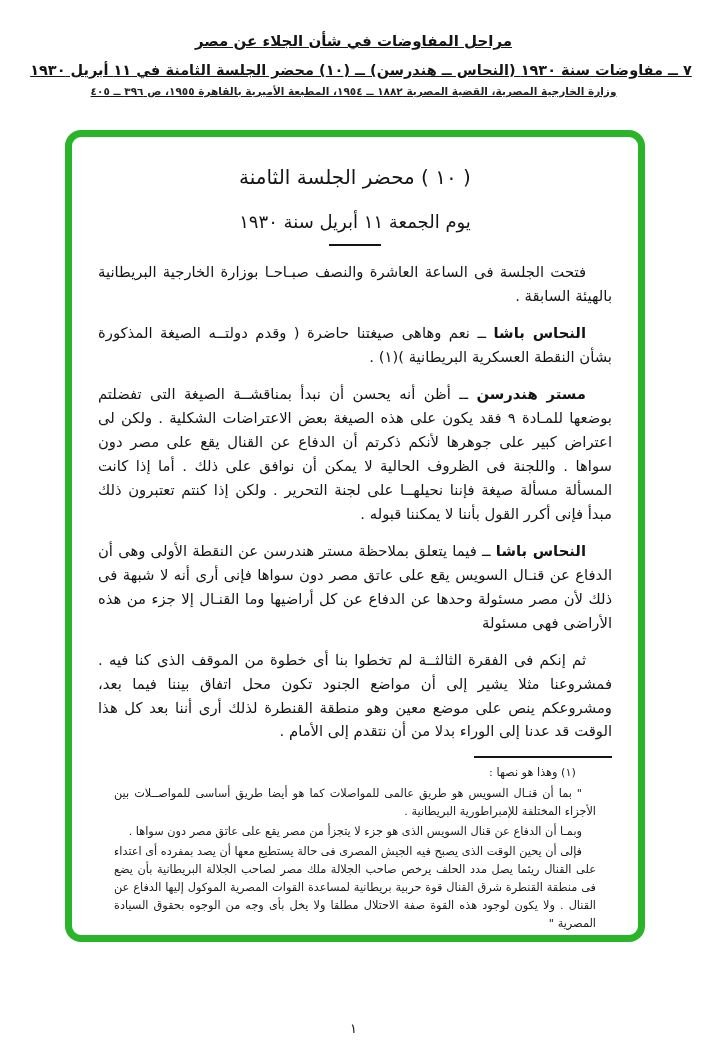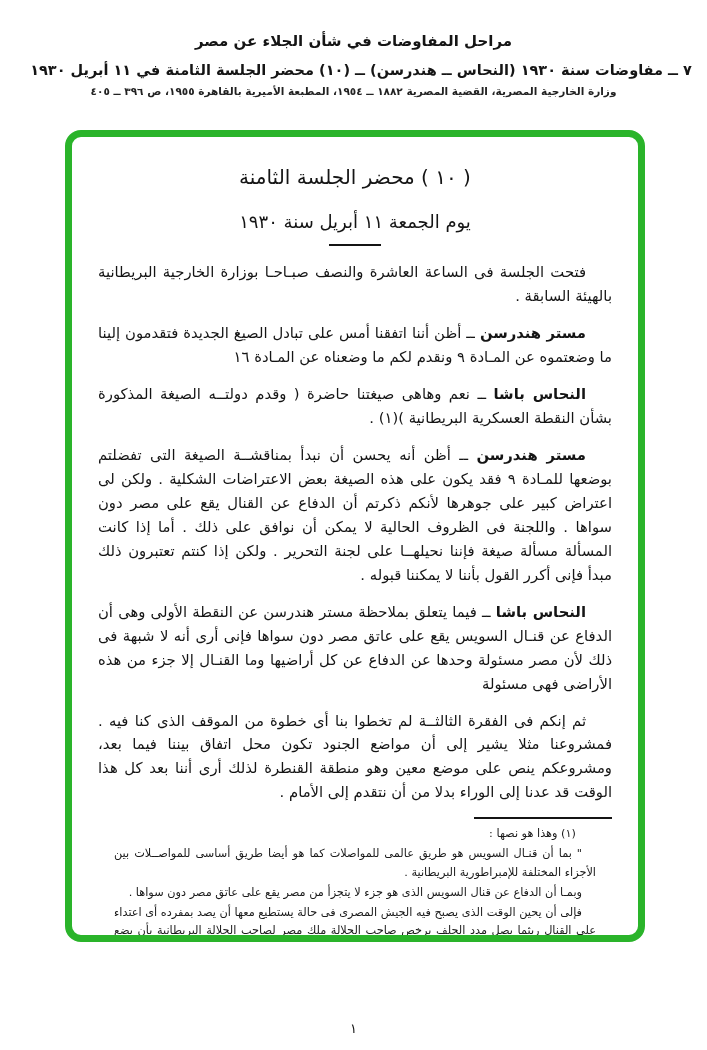--- a/index.html
+++ b/index.html
@@ -9,20 +9,21 @@
     font-family: "DejaVu Sans", sans-serif;
   }
   .page {
     position: relative;
     width: 707px;
     height: 1050px;
     background: #ffffff;
     overflow: hidden;
     direction: rtl;
     color: #151515;
+    text-decoration: underline;
   }
   .header {
     text-align: center;
     padding-top: 32px;
   }
   .header-line1 {
     font-size: 15px;
     font-weight: bold;
     letter-spacing: 0.2px;
   }
@@ -125,21 +126,20 @@
   </div>
 
   <div class="frame">
 
     <div class="doc-title">( ١٠ ) محضر الجلسة الثامنة</div>
     <div class="doc-date">يوم الجمعة ١١ أبريل سنة ١٩٣٠</div>
     <div class="title-rule"></div>
 
     <div class="body-text">
       <p><span class="speaker"></span><span>فتحت الجلسة فى الساعة العاشرة والنصف صبـاحـا بوزارة الخارجية البريطانية بالهيئة السابقة .</span></p>
-      <p><span class="speaker">مستر هندرسن</span><span> ــ أظن أننا اتفقنا أمس على تبادل الصيغ الجديدة فتقدمون إلينا ما وضعتموه عن المـادة ٩ ونقدم لكم ما وضعناه عن المـادة ١٦</span></p>
       <p><span class="speaker">النحاس باشا</span><span> ــ نعم وهاهى صيغتنا حاضرة ( وقدم دولتــه الصيغة المذكورة بشأن النقطة العسكرية البريطانية )(١) .</span></p>
       <p><span class="speaker">مستر هندرسن</span><span> ــ أظن أنه يحسن أن نبدأ بمناقشــة الصيغة التى تفضلتم بوضعها للمـادة ٩ فقد يكون على هذه الصيغة بعض الاعتراضات الشكلية . ولكن لى اعتراض كبير على جوهرها لأنكم ذكرتم أن الدفاع عن القنال يقع على مصر دون سواها . واللجنة فى الظروف الحالية لا يمكن أن نوافق على ذلك . أما إذا كانت المسألة مسألة صيغة فإننا نحيلهــا على لجنة التحرير . ولكن إذا كنتم تعتبرون ذلك مبدأ فإنى أكرر القول بأننا لا يمكننا قبوله .</span></p>
       <p><span class="speaker">النحاس باشا</span><span> ــ فيما يتعلق بملاحظة مستر هندرسن عن النقطة الأولى وهى أن الدفاع عن قنـال السويس يقع على عاتق مصر دون سواها فإنى أرى أنه لا شبهة فى ذلك لأن مصر مسئولة وحدها عن الدفاع عن كل أراضيها وما القنـال إلا جزء من هذه الأراضى فهى مسئولة</span></p>
       <p><span class="speaker"></span><span>ثم إنكم فى الفقرة الثالثــة لم تخطوا بنا أى خطوة من الموقف الذى كنا فيه . فمشروعنا مثلا يشير إلى أن مواضع الجنود تكون محل اتفاق بيننا فيما بعد، ومشروعكم ينص على موضع معين وهو منطقة القنطرة لذلك أرى أننا بعد كل هذا الوقت قد عدنا إلى الوراء بدلا من أن نتقدم إلى الأمام .</span></p>
     </div>
 
     <div class="footnote-sep"></div>
 
     <div class="footnote">
       <p class="fn-intro">(١) وهذا هو نصها :</p>

